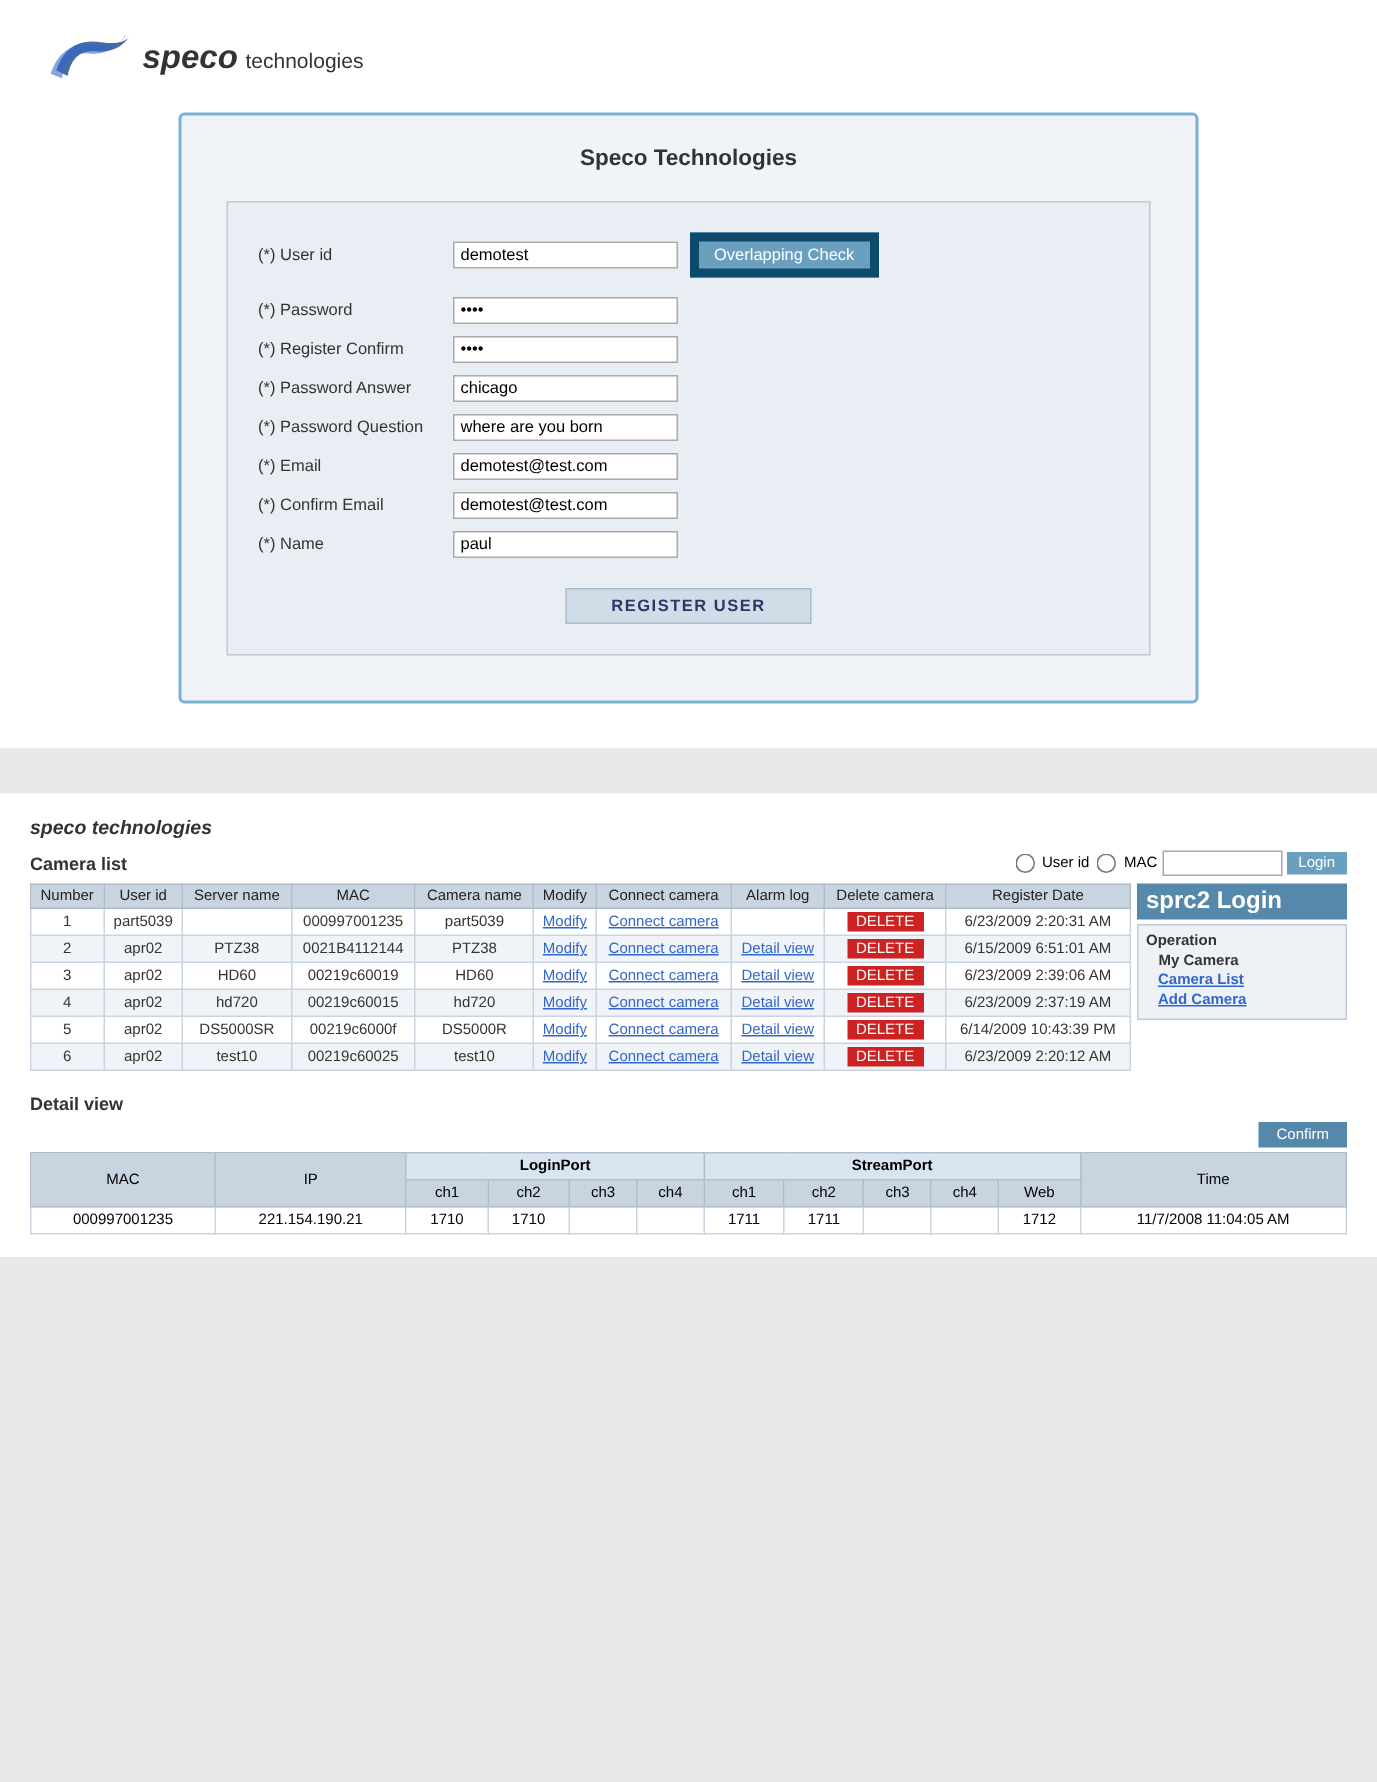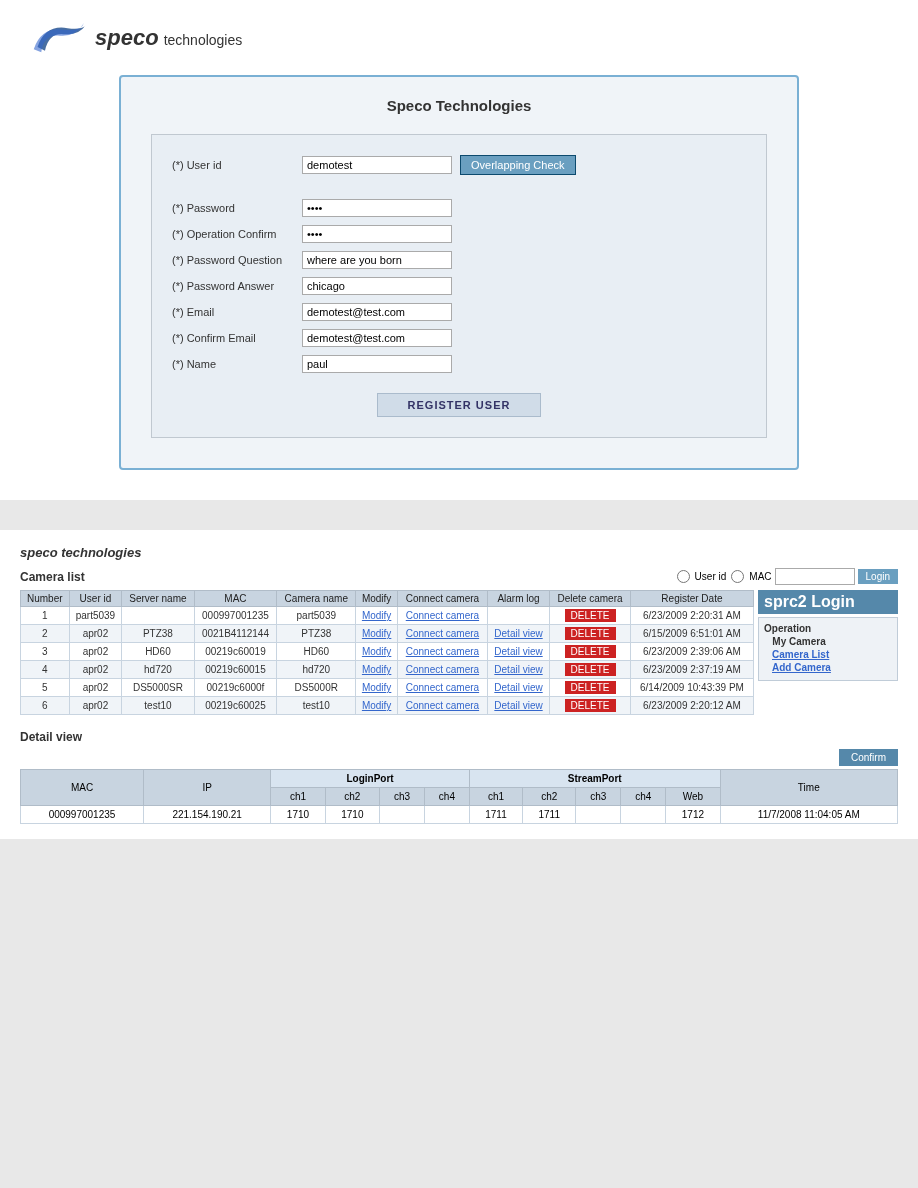--- a/index.html
+++ b/index.html
@@ -86,36 +86,36 @@
     .form-input {
       border: 1px solid #aaa;
       padding: 2px 4px;
       font-size: 11px;
       width: 150px;
       background: #fff;
     }
 
     .form-row-userid {
       display: flex;
-      margin-bottom: 24px;
+      margin-bottom: 13px;
     }
 
     .userid-input {
       border: 1px solid #aaa;
       padding: 2px 4px;
       font-size: 11px;
       width: 150px;
       background: #fff;
     }
 
     .overlap-btn {
       margin-left: 8px;
       background: #6a9fc0;
       color: #fff;
-      border: 1px solid #0c4a6e;
+      border: 6px solid #0c4a6e;
       padding: 3px 10px;
       font-size: 11px;
       cursor: pointer;
     }
 
     .register-btn-row {
       text-align: center;
       margin-top: 20px;
     }
 
@@ -350,32 +350,32 @@
         <input class="userid-input" type="text" value="demotest" style="">
         <button class="overlap-btn">Overlapping Check</button>
       </div>
 
       <div class="form-row">
         <div class="form-label">(*) Password</div>
         <input class="form-input" type="password" value="••••" style="">
       </div>
 
       <div class="form-row">
-        <div class="form-label">(*) Operation Confirm</div>
+        <div class="form-label">(*) Register Confirm</div>
         <input class="form-input" type="password" value="••••" style="">
+      </div>
+
+      <div class="form-row">
+        <div class="form-label">(*) Password Answer</div>
+        <input class="form-input" type="text" value="chicago" style="">
       </div>
 
       <div class="form-row">
         <div class="form-label">(*) Password Question</div>
         <input class="form-input" type="text" value="where are you born" style="">
-      </div>
-
-      <div class="form-row">
-        <div class="form-label">(*) Password Answer</div>
-        <input class="form-input" type="text" value="chicago" style="">
       </div>
 
       <div class="form-row">
         <div class="form-label">(*) Email</div>
         <input class="form-input" type="text" value="demotest@test.com" style="">
       </div>
 
       <div class="form-row">
         <div class="form-label">(*) Confirm Email</div>
         <input class="form-input" type="text" value="demotest@test.com" style="">

